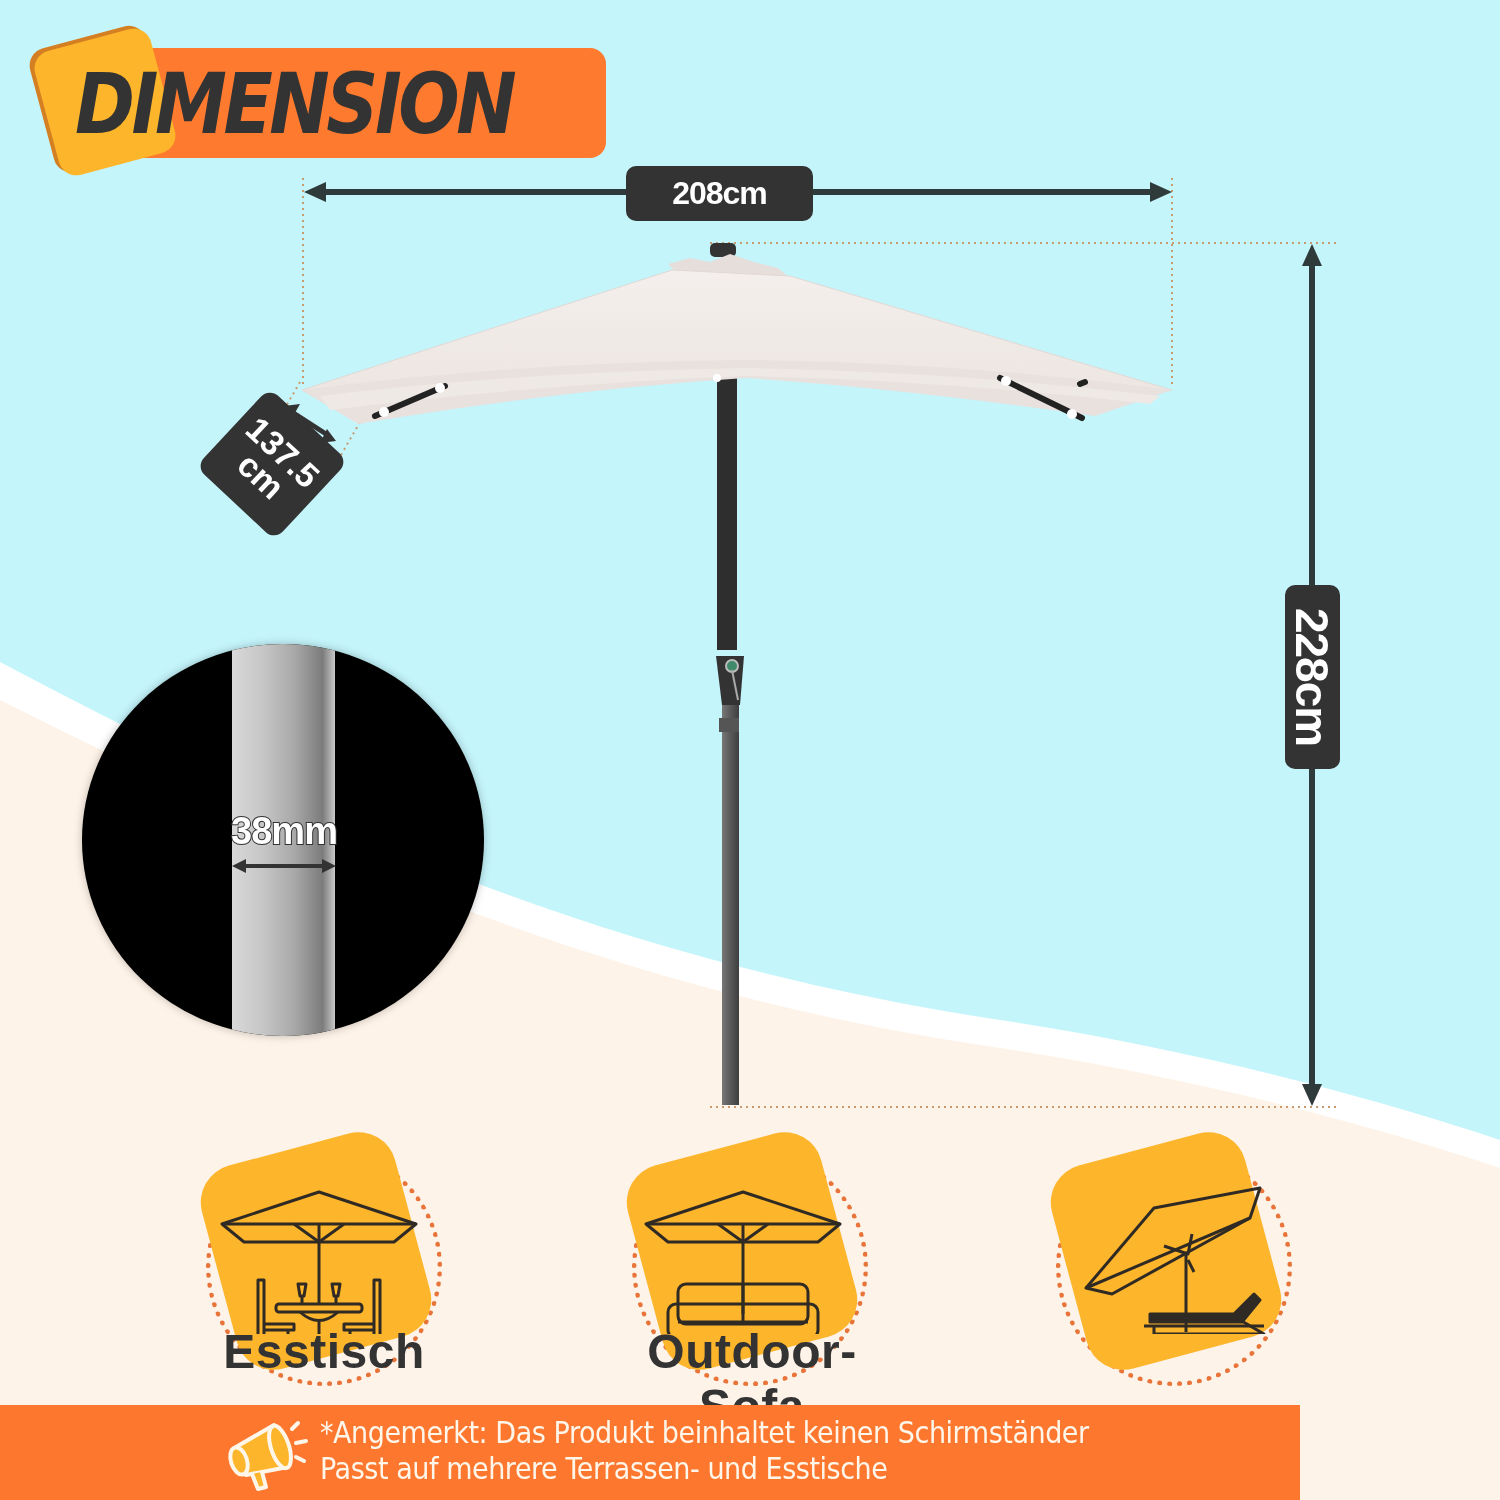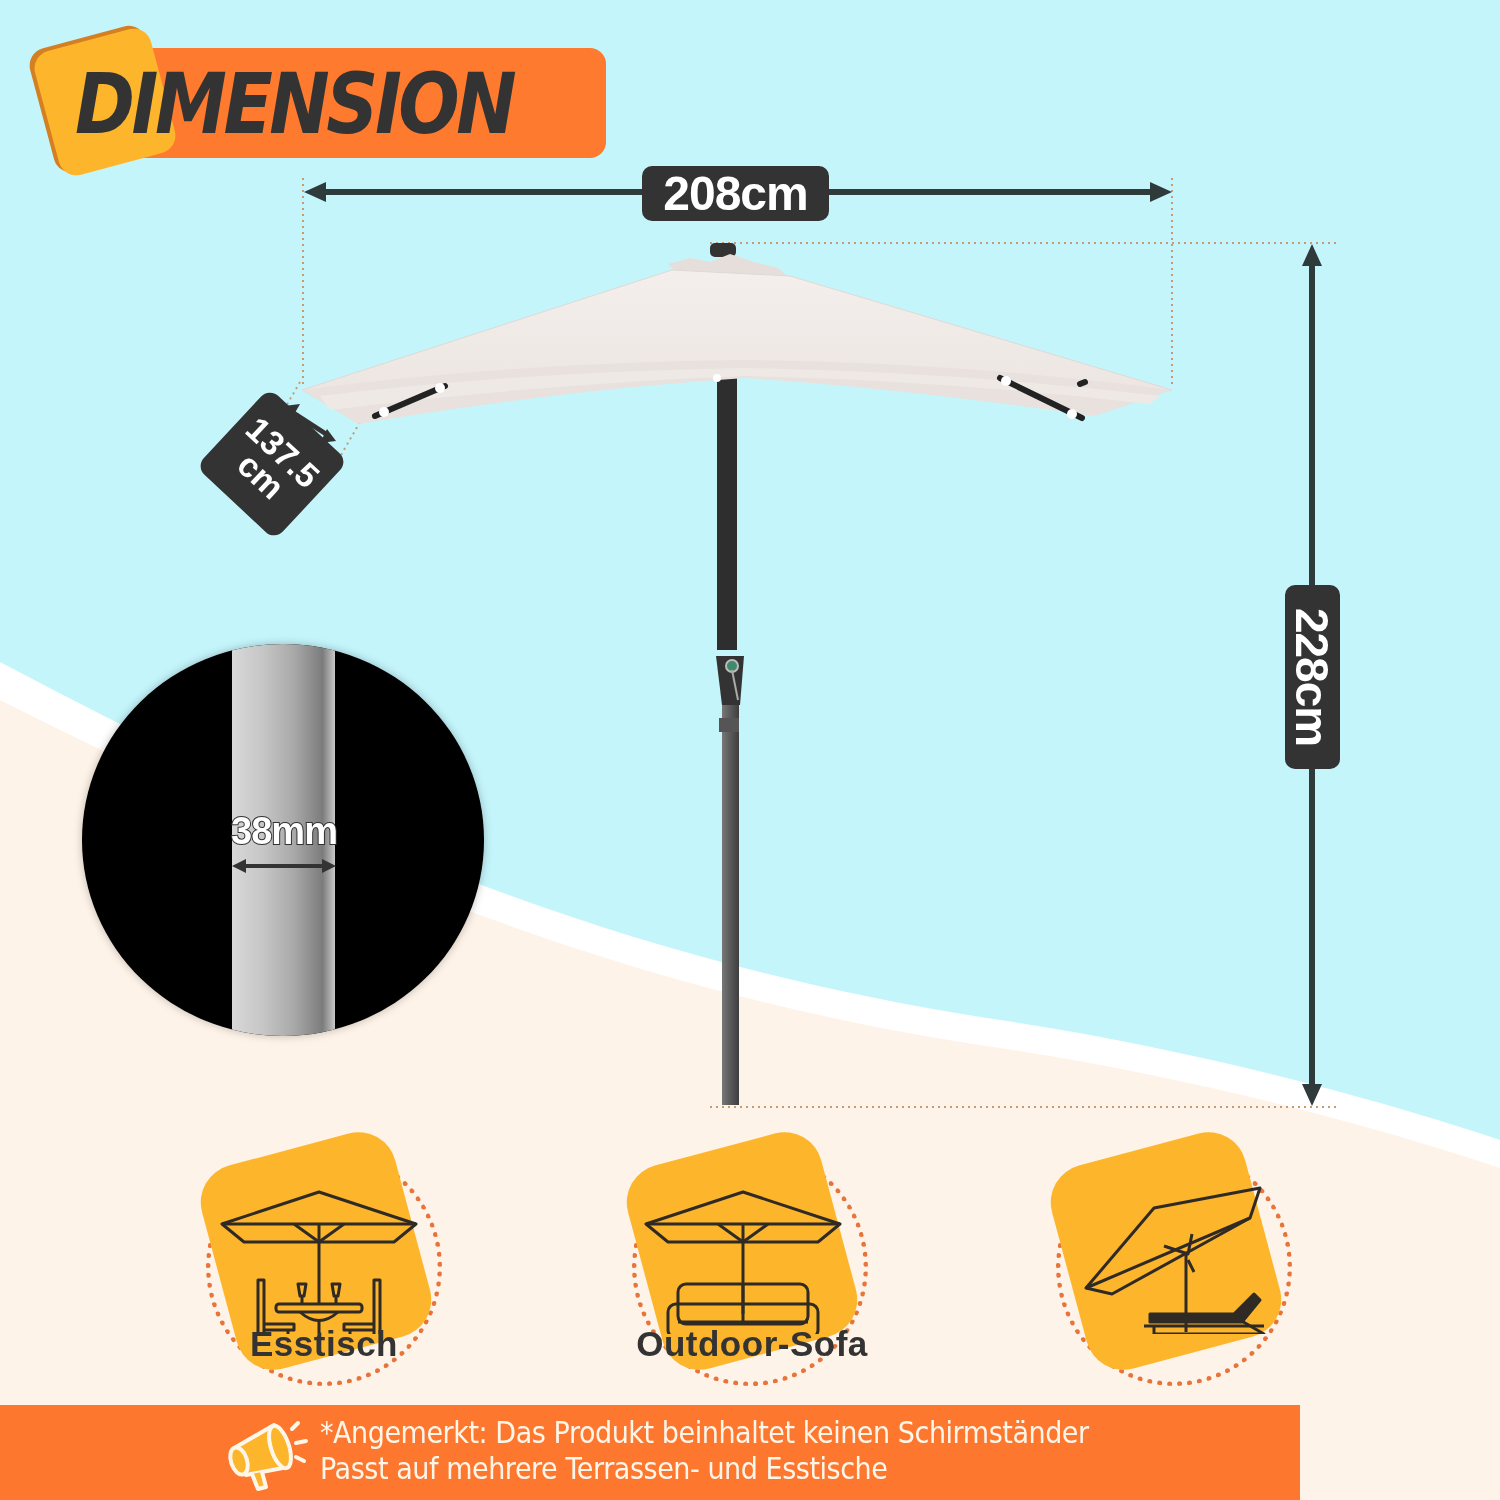--- a/index.html
+++ b/index.html
@@ -6,34 +6,34 @@
     body { width: 1500px; height: 1500px; position: relative; overflow: hidden; background: #c4f5fb; font-family: "Liberation Sans", sans-serif; }
     .abs { position: absolute; }
     .bg-svg { position: absolute; left: 0; top: 0; }
     
     .title-wrap { left: 19px; top: 14px; width: 560px; height: 150px; font-style: italic; }
     .title-orange { position: absolute; left: 90px; top: 34px; width: 497px; height: 110px; background: #fd7a2f; border-radius: 16px; }
     .title-yellow { position: absolute; left: 26px; top: 24px; width: 120px; height: 128px; background: #fdb52b; border-radius: 18px; transform: rotate(-15deg); box-shadow: -4px -4px 0 #d47f22; }
     .title-text { position: absolute; left: 56px; top: 40px; font-family: "DejaVu Sans", sans-serif; font-weight: bold; font-size: 84px; letter-spacing: -4px; color: #333333; line-height: 100px; transform: scaleX(0.86); transform-origin: left center; }
     
     .dim-label { background: #333333; color: #ffffff; border-radius: 10px; font-family: "Liberation Sans", sans-serif; font-weight: bold; display: flex; align-items: center; justify-content: center; }
-    .dim-width { left: 642px; top: 166px; width: 187px; height: 55px; font-size: 48px; letter-spacing: -1px; }
+    .dim-width { left: 626px; top: 166px; width: 187px; height: 55px; font-size: 32px; letter-spacing: -1px; }
     .dim-height { left: 1285px; top: 585px; width: 55px; height: 184px; }
     .dim-height span { transform: rotate(90deg); font-size: 46px; white-space: nowrap; letter-spacing: -1px; display: block; }
     .dim-depth { left: 218px; top: 410px; width: 108px; height: 108px; transform: rotate(43deg); flex-direction: column; font-size: 34px; line-height: 32px; border-radius: 12px; }
     
     .zoom-circle { left: 82px; top: 644px; width: 402px; height: 392px; border-radius: 50%; background: #000000; box-shadow: 0 0 8px rgba(0,0,0,0.25); overflow: hidden; }
     .zoom-pole { position: absolute; left: 150px; top: 0; width: 103px; height: 392px; background: linear-gradient(90deg, #d8d8d8 0%, #c6c6c6 30%, #a9a9a9 60%, #7c7c7c 88%, #c8c8c8 100%); }
     .zoom-label { position: absolute; left: 132px; top: 166px; width: 140px; text-align: center; font-family: "Liberation Sans", sans-serif; font-weight: bold; font-size: 38px; color: #ffffff; letter-spacing: -1px; -webkit-text-stroke: 2px #333333; paint-order: stroke fill; text-shadow: 0 0 1px #333; }
     
     .use-card { width: 300px; height: 270px; }
     .use-card .blob { position: absolute; left: 26px; top: 18px; width: 200px; height: 210px; background: #fdb52b; border-radius: 38px; transform: rotate(-15deg); }
     .use-card .ring { position: absolute; left: 16px; top: 20px; width: 236px; height: 238px; border-radius: 50%; border: 5px dotted #e8743a; box-sizing: border-box; }
     .use-card svg.icon { position: absolute; left: 24px; top: 56px; }
-    .use-label { position: absolute; left: 0; top: 196px; width: 268px; text-align: center; font-family: "Liberation Sans", sans-serif; font-weight: bold; font-size: 35px; color: #333333; letter-spacing: 0.5px; }
+    .use-label { position: absolute; left: 0; top: 196px; width: 268px; text-align: center; font-family: "Liberation Sans", sans-serif; font-weight: bold; font-size: 48px; color: #333333; letter-spacing: 0.5px; }
     
     .footer { left: 0; top: 1405px; width: 1300px; height: 95px; background: #fd772f; }
     .footer-text { position: absolute; left: 320px; top: 10px; color: #fff6ea; font-family: "DejaVu Sans", sans-serif; font-size: 30px; line-height: 36px; letter-spacing: -0.5px; transform: scaleX(0.9); transform-origin: left top; white-space: nowrap; }
     .megaphone { position: absolute; left: 222px; top: 12px; }
   </style>
 </head>
 <body>
 
 <svg class="bg-svg" width="1500" height="1500" viewBox="0 0 1500 1500">
   <rect x="0" y="0" width="1500" height="1500" fill="#c4f5fb"></rect>

